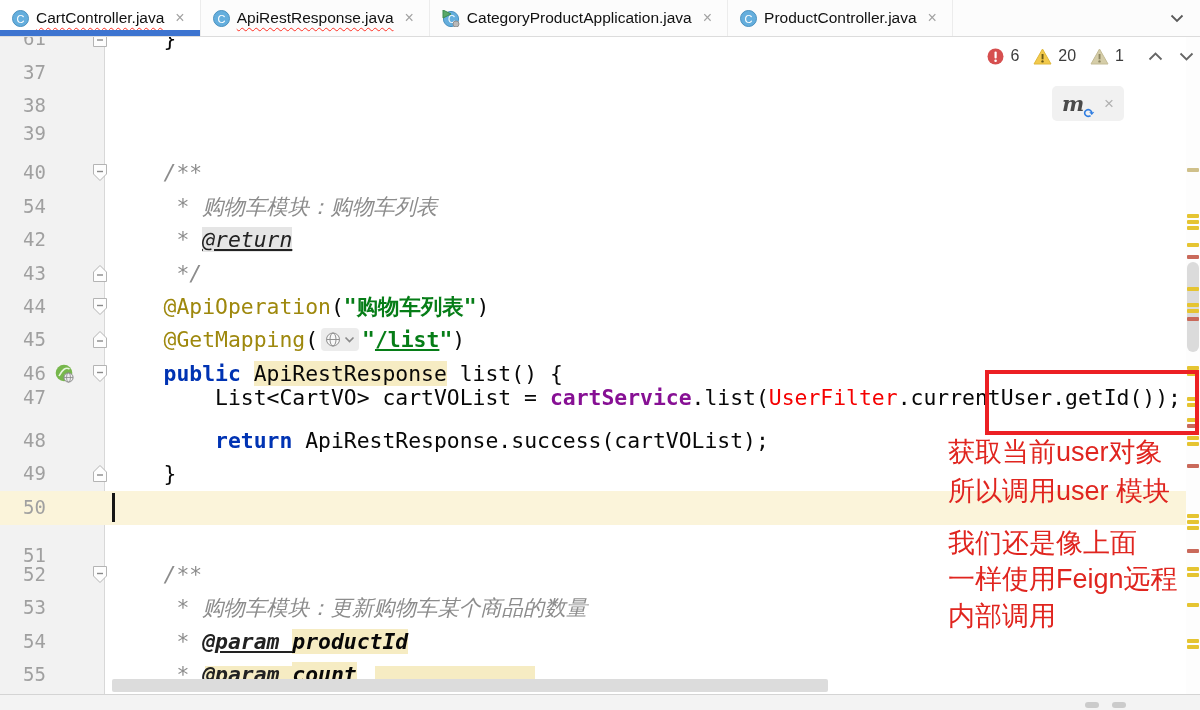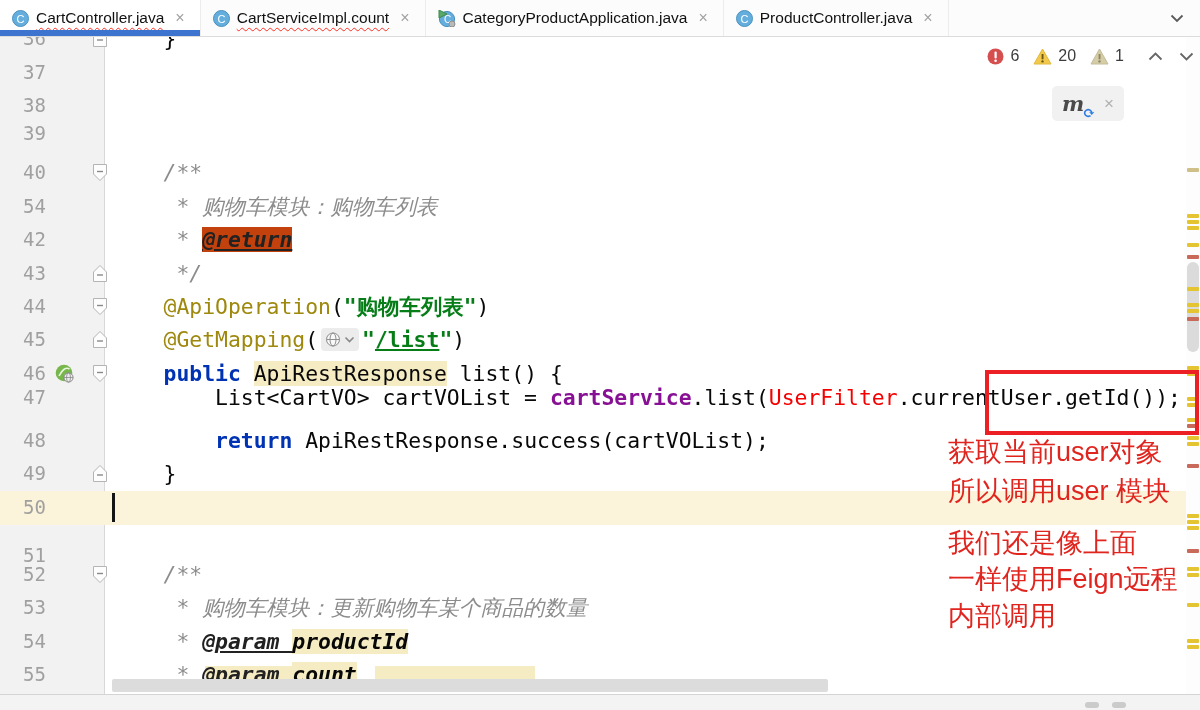--- a/index.html
+++ b/index.html
@@ -37,21 +37,21 @@
   .pln{color:#080808}
   .cmt{color:#8c8c8c;font-style:italic}
   .ann{color:#9e880d}
   .str{color:#067d17;font-weight:bold}
   .stru{color:#067d17;font-weight:bold;text-decoration:underline}
   .kw{color:#0033b3;font-weight:bold}
   .fld{color:#871094;font-weight:bold}
   .err{color:#f50000}
   .itl{}
   .tag{color:#222;font-weight:bold;font-style:italic;text-decoration:underline}
-  .tagbg{color:#222;font-weight:bold;font-style:italic;text-decoration:underline;background:#c2410c}
+  .tagbg{color:#222;font-weight:normal;font-style:italic;text-decoration:underline;background:#e5e5e5}
   .hlt{background:#f6ecc3}
   .hltb{background:#f6ecc3;font-weight:bold;font-style:italic}
   .inlaychip{display:inline-block;vertical-align:-4px;margin:0 3px;}
 
   
   .inspect{position:absolute;top:11px;right:6px;display:flex;align-items:center;gap:6px;z-index:7;}
   .inspect .cnt{font-size:16px;color:#3c3c3c;margin-right:8px;}
   .inspect .chv{margin-left:10px;display:inline-flex;}
   .maven{position:absolute;left:1052px;top:50px;width:72px;height:35px;background:#f1f1f1;
          border-radius:5px;z-index:7;display:flex;align-items:center;justify-content:space-around;}
@@ -90,21 +90,21 @@
         <span class="tclose">×</span>
         <div class="underline" style="background: rgb(61, 116, 208);"></div>
       </div>
       <div class="tab">
         <span class="ticon">
           <svg width="17" height="17">
             <circle cx="8.5" cy="8.5" r="8" fill="#64aedd" stroke="#4a90bf"></circle>
             <text x="8.5" y="12.5" font-size="11" fill="#fff" text-anchor="middle" font-family="sans-serif">C</text>
           </svg>
         </span>
-        <span class="tlabel squig">CartServiceImpl.count</span>
+        <span class="tlabel squig">ApiRestResponse.java</span>
         <span class="tclose">×</span>
       </div>
       <div class="tab">
         <span class="ticon">
           <svg width="18" height="17">
             <circle cx="9" cy="9" r="7.6" fill="#64aedd" stroke="#4a90bf"></circle>
             <text x="9.5" y="13" font-size="10" fill="#fff" text-anchor="middle" font-family="sans-serif">C</text>
             <path d="M1 0 L9 4 L1 8 Z" fill="#59a869" stroke="#3d8b4f"></path>
             <circle cx="14" cy="14" r="3" fill="#b9b9b9" stroke="#8f8f8f"></circle>
           </svg>
@@ -172,21 +172,21 @@
     <div class="maven">
       <span class="m">
         <span>m</span>
         <span class="refresh">⟳</span>
       </span>
       <span class="mclose">×</span>
     </div>
 
     <div id="rows">
         <div class="row" style="top: -13.6px;">
-          <span class="num">36</span>
+          <span class="num">61</span>
           <span class="fold"><svg width="16" height="19">
               <path d="M1.5 17.5 H14.5 V8 L8 1.5 L1.5 8 Z" fill="#fdfdfd" stroke="#b4b4b4"></path>
               <path d="M5 11 H11" stroke="#8a8a8a" stroke-width="1.4"></path>
             </svg></span>
           <div class="code"><span class="pln">    }</span></div>
         </div>
         <div class="row" style="top: 19.85px;">
           <span class="num">37</span>
           <div class="code"></div>
         </div>

